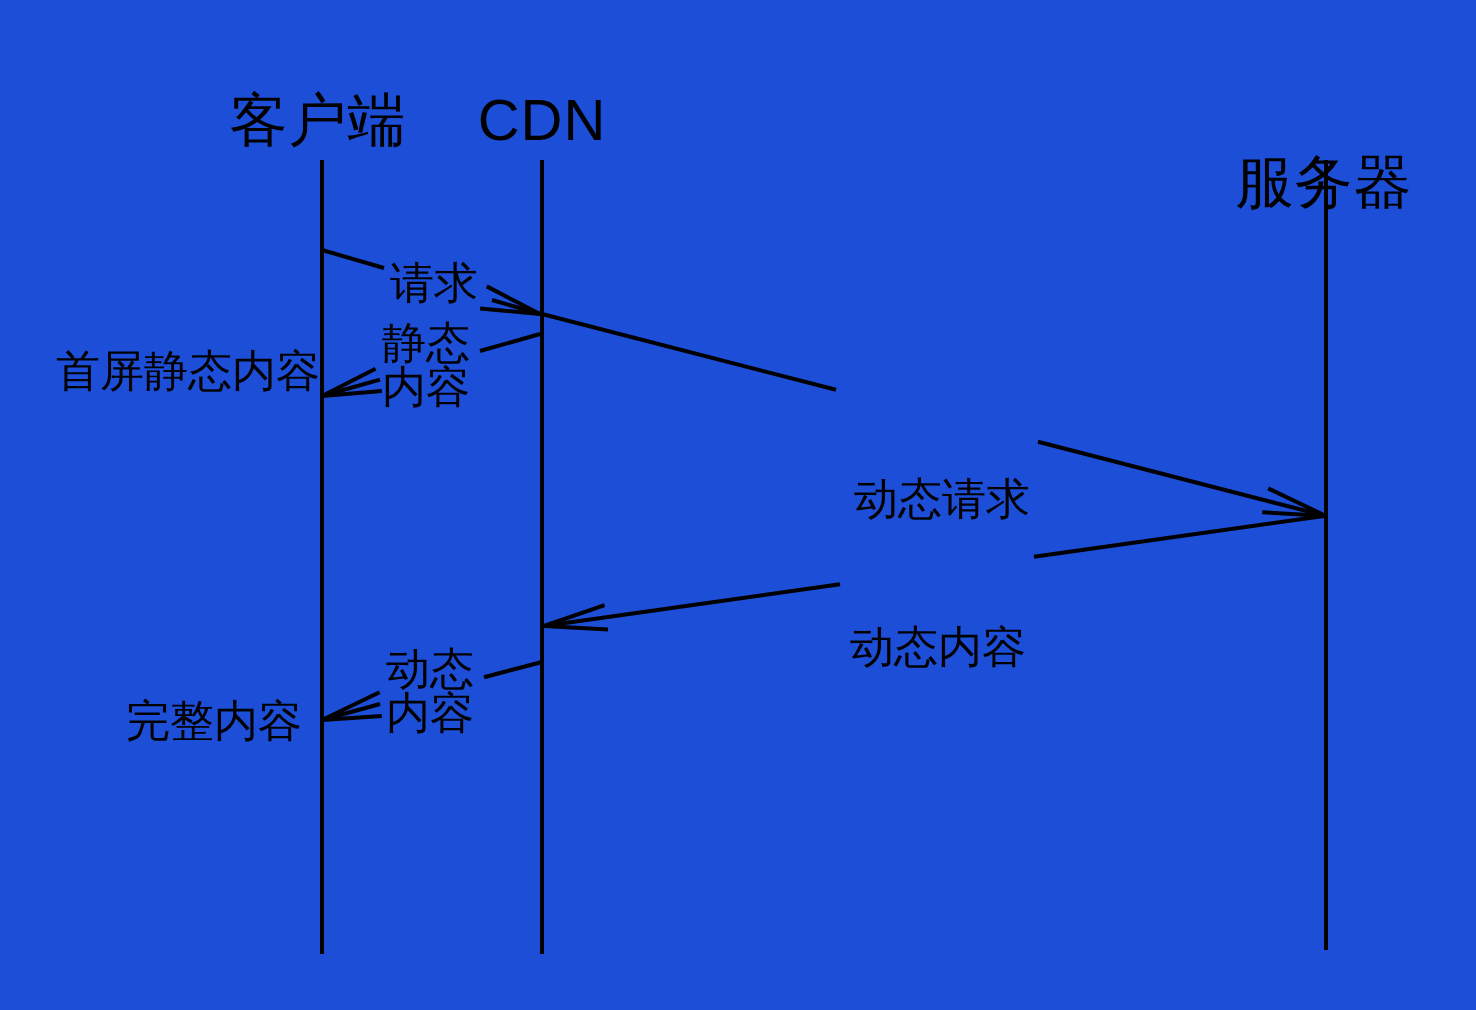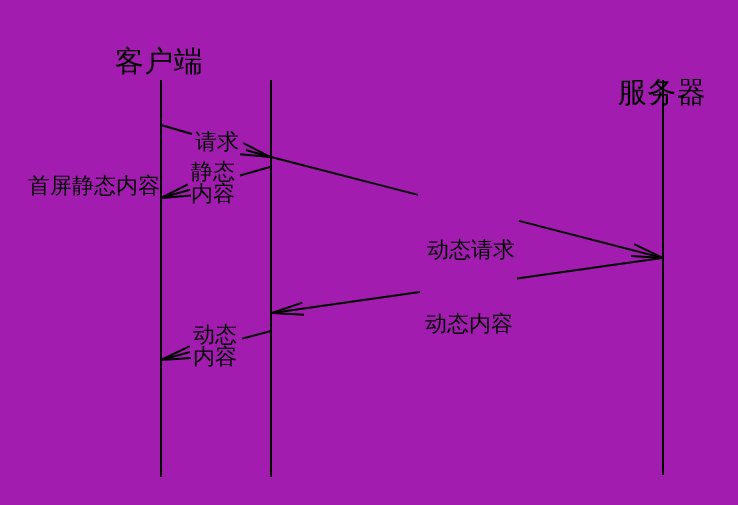--- a/index.html
+++ b/index.html
@@ -1,20 +1,20 @@
 <!DOCTYPE html>
 <html><head>
 <meta charset="utf-8">
 <style>
   html, body { margin: 0; padding: 0; background: #ffffff; }
   .canvas {
     position: relative;
     width: 738px;
     height: 505px;
-    background: #a21caf;
+    background: #1d4ed8;
     font-family: "Liberation Sans", sans-serif;
     overflow: hidden;
     color: #000000;
   }
   .canvas svg { position: absolute; left: 0; top: 0; }
   .lbl { position: absolute; white-space: nowrap; line-height: 1.0; }
   .actor { font-size: 29px; transform: translateX(-50%); letter-spacing: 0.5px; }
   .msg { font-size: 22px; }
   .center { transform: translateX(-50%); text-align: center; }
   .two-line div { line-height: 22px; }
@@ -57,34 +57,36 @@
     </g>
 
     <g>
       <line x1="271" y1="331" x2="242" y2="338.6"></line>
       <line x1="190" y1="352" x2="161" y2="360"></line>
       <path d="M190.9,358 L161,360 L189.8,346.1"></path>
     </g>
   </svg>
 
   <div class="lbl actor" style="left:159px; top:47px;">客户端</div>
+  <div class="lbl actor" style="left:271px; top:47px;">CDN</div>
   <div class="lbl actor" style="left:662px; top:46px;margin-top:32px;">服务器</div>
 
   <div class="lbl msg center" style="left:217px; top:131px;">请求</div>
 
   <div class="lbl msg two-line" style="left:191px; top:161px;">
     <div>静态</div>
     <div>内容</div>
   </div>
 
   <div class="lbl msg center" style="left:471px; top:192px;margin-top:47px;">动态请求</div>
 
   <div class="lbl msg center" style="left:469px; top:275px;margin-top:38px;">动态内容</div>
 
   <div class="lbl msg two-line" style="left:193px; top:324px;">
     <div>动态</div>
     <div>内容</div>
   </div>
 
   <div class="lbl note" style="right:578px; top:175px;">首屏静态内容</div>
+  <div class="lbl note" style="right:587px; top:350px;">完整内容</div>
 
 
 </div>
 
 </body></html>

